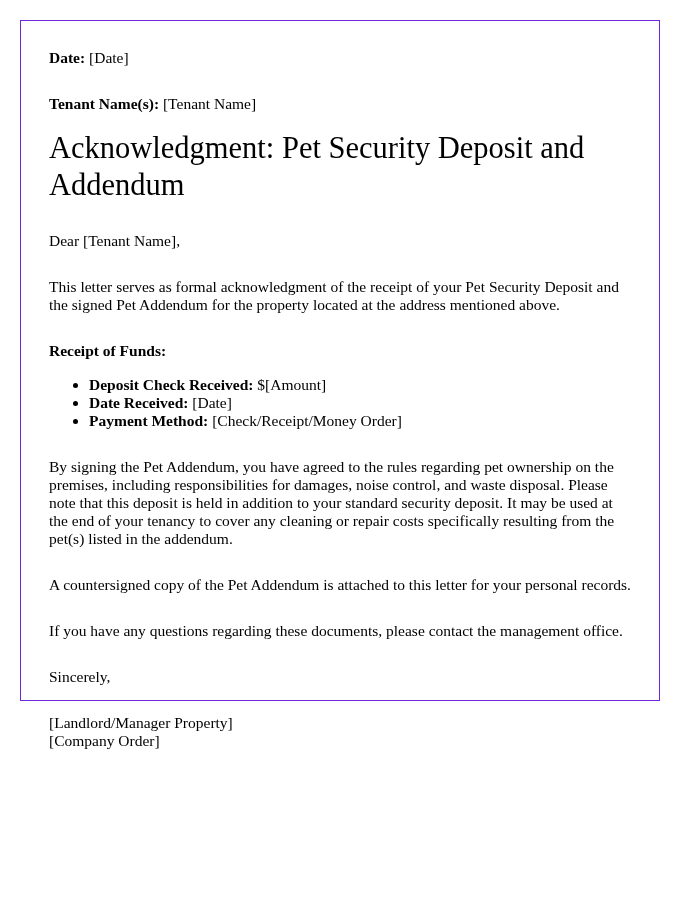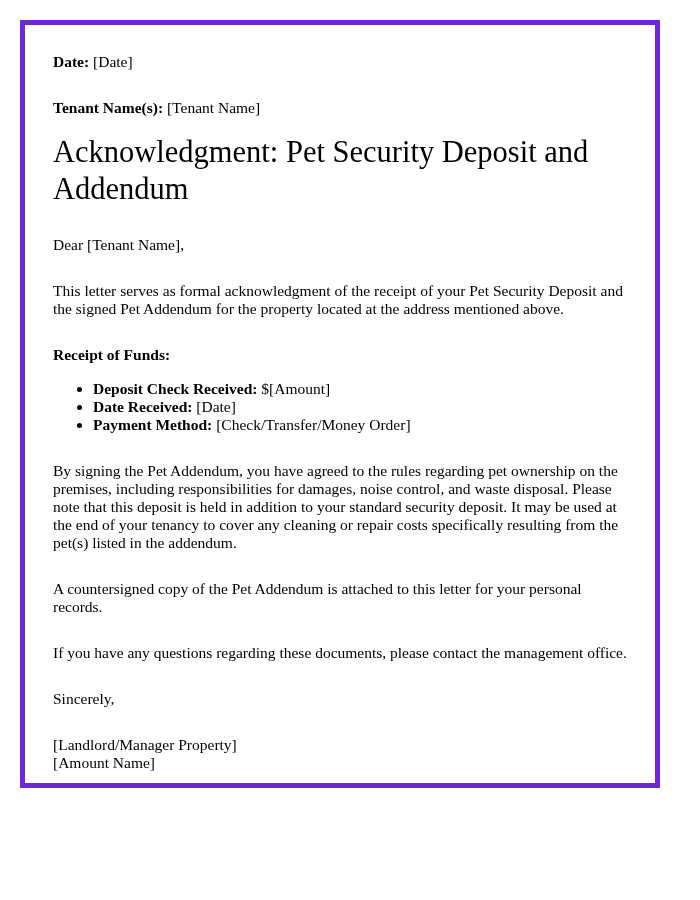--- a/index.html
+++ b/index.html
@@ -12,22 +12,22 @@
       height: 900px;
       position: relative;
       font-family: "Liberation Serif", "DejaVu Serif", serif;
       color: #000000;
     }
     .letter {
       position: absolute;
       left: 20px;
       top: 20px;
       width: 640px;
-      height: 768px;
-      border: 5px solid #6d28d9;
+      height: 681px;
+      border: 1px solid #6d28d9;
       box-sizing: border-box;
       padding: 28px 28px 0 28px;
       font-size: 15.5px;
       line-height: 18px;
     }
     p { margin: 0; }
     .gap { margin-top: 28px; }
     b { font-weight: bold; }
     h1 {
       margin: 17px 0 0 0;
@@ -71,29 +71,29 @@
     <li>
       <b>Deposit Check Received:</b>
       <span>$[Amount]</span>
     </li>
     <li>
       <b>Date Received:</b>
       <span>[Date]</span>
     </li>
     <li>
       <b>Payment Method:</b>
-      <span>[Check/Transfer/Money Order]</span>
+      <span>[Check/Receipt/Money Order]</span>
     </li>
   </ul>
 
 
   <p class="gap">By signing the Pet Addendum, you have agreed to the rules regarding pet ownership on the premises, including responsibilities for damages, noise control, and waste disposal. Please note that this deposit is held in addition to your standard security deposit. It may be used at the end of your tenancy to cover any cleaning or repair costs specifically resulting from the pet(s) listed in the addendum.</p>
 
   <p class="gap">A countersigned copy of the Pet Addendum is attached to this letter for your personal records.</p>
 
   <p class="gap">If you have any questions regarding these documents, please contact the management office.</p>
 
   <p class="gap">Sincerely,</p>
 
   <p class="gap">[Landlord/Manager Property]</p>
-  <p>[Amount Name]</p>
+  <p>[Company Order]</p>
 
 </div>
 
 </body></html>

